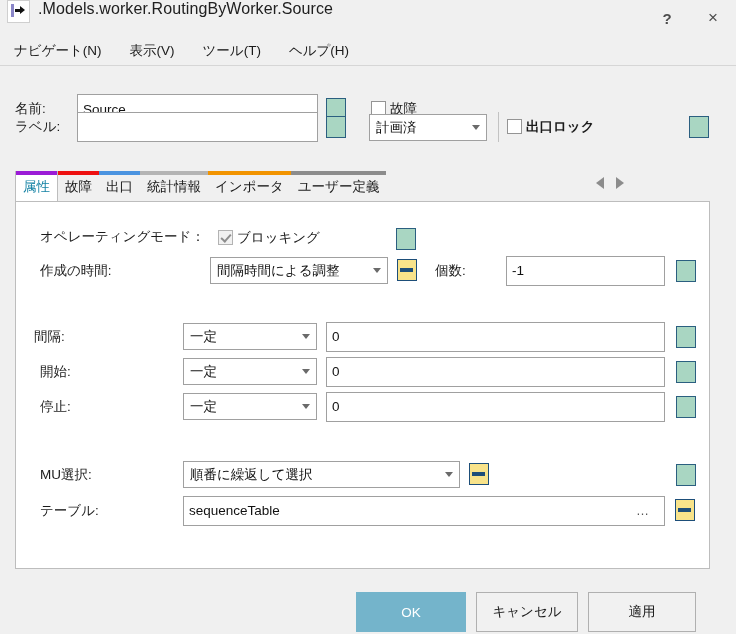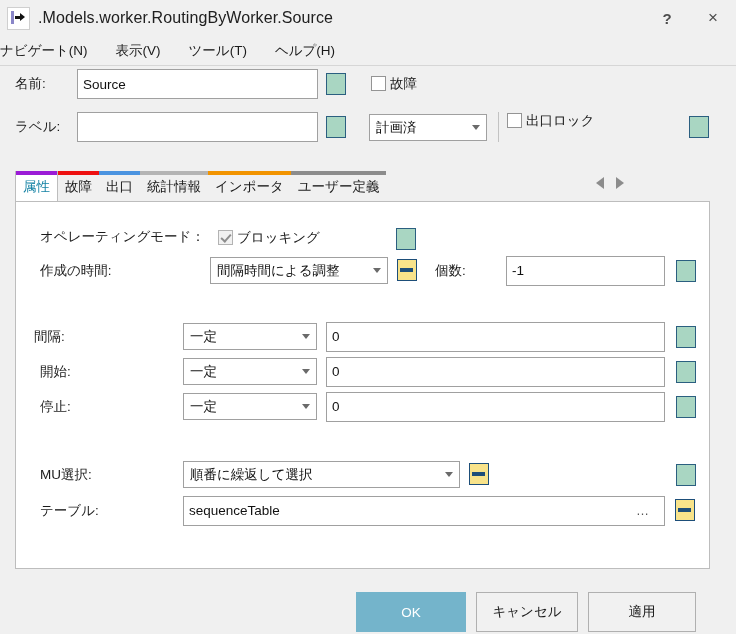--- a/index.html
+++ b/index.html
@@ -15,21 +15,20 @@
     color: #1a1a1a;
     overflow: hidden;
     position: relative;
   }
 
   
   .titlebar {
     height: 36px;
     background: #f0f0f0;
     display: flex;
-    align-items: center;
     position: relative;
   }
   .title-icon {
     width: 21px;
     height: 21px;
     margin-left: 7px;
     margin-right: 8px;
     background: #ffffff;
     border: 1px solid #cfcfcf;
     position: relative;
@@ -89,38 +88,38 @@
     font-weight: normal;
     font-size: 17px;
   }
 
   
   .menubar {
     height: 30px;
     background: #f0f0f0;
     display: flex;
     align-items: center;
-    padding-left: 0;
+    padding-left: 14px;
     border-bottom: 1px solid #d6d6d6;
     box-sizing: border-box;
   }
   .menu-item {
     font-size: 13.5px;
     color: #1a1a1a;
     margin-right: 28px;
     white-space: nowrap;
   }
 
   
   .headerform {
     position: relative;
     height: 83px;
     background: #f0f0f0;
   }
-  .row-name  { position: absolute; left: 0; top: 3px;  height: 30px; width: 736px; }
+  .row-name  { position: absolute; left: 0; top: 28px;  height: 30px; width: 736px; }
   .row-label { position: absolute; left: 0; top: 46px;  height: 30px; width: 736px; }
 
   .lbl {
     position: absolute;
     font-size: 13.5px;
     color: #1a1a1a;
     line-height: 30px;
     white-space: nowrap;
   }
   .txtfield {
@@ -383,21 +382,21 @@
 
     <div class="combo" style="left:369px; top:2px; width:118px;gap:18px;">
       <div class="ctxt">計画済</div>
       <div class="carrow">
           <i></i>
         </div>
     </div>
 
     <div class="vdiv" style="left:498px; top:0; height:30px;"></div>
 
-    <div class="chk" style="left:507px; top:1px;">
+    <div class="chk" style="left:507px; top:7px;font-weight:bold;">
       <div class="box"></div>
       <div class="ctext">出口ロック</div>
     </div>
 
     <div class="sq" style="left:689px; top:4px;"></div>
   </div>
 </div>
 
 <div class="tabstrip">
   <div class="tabs">

